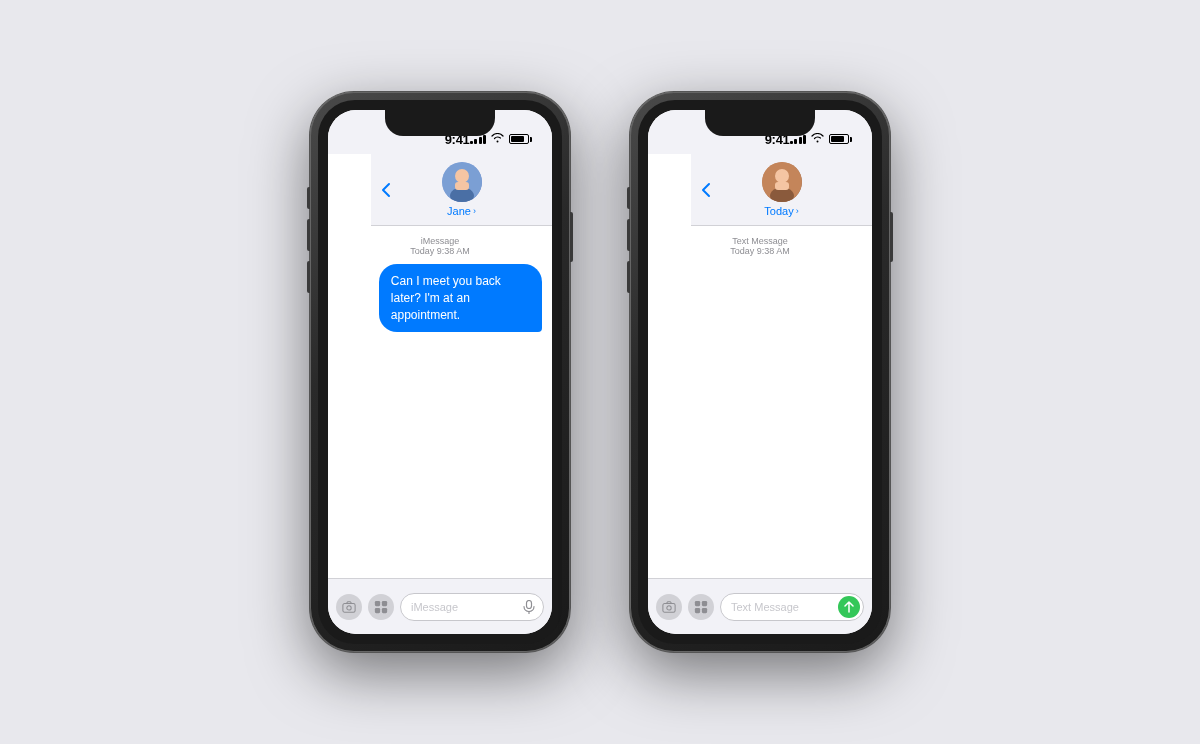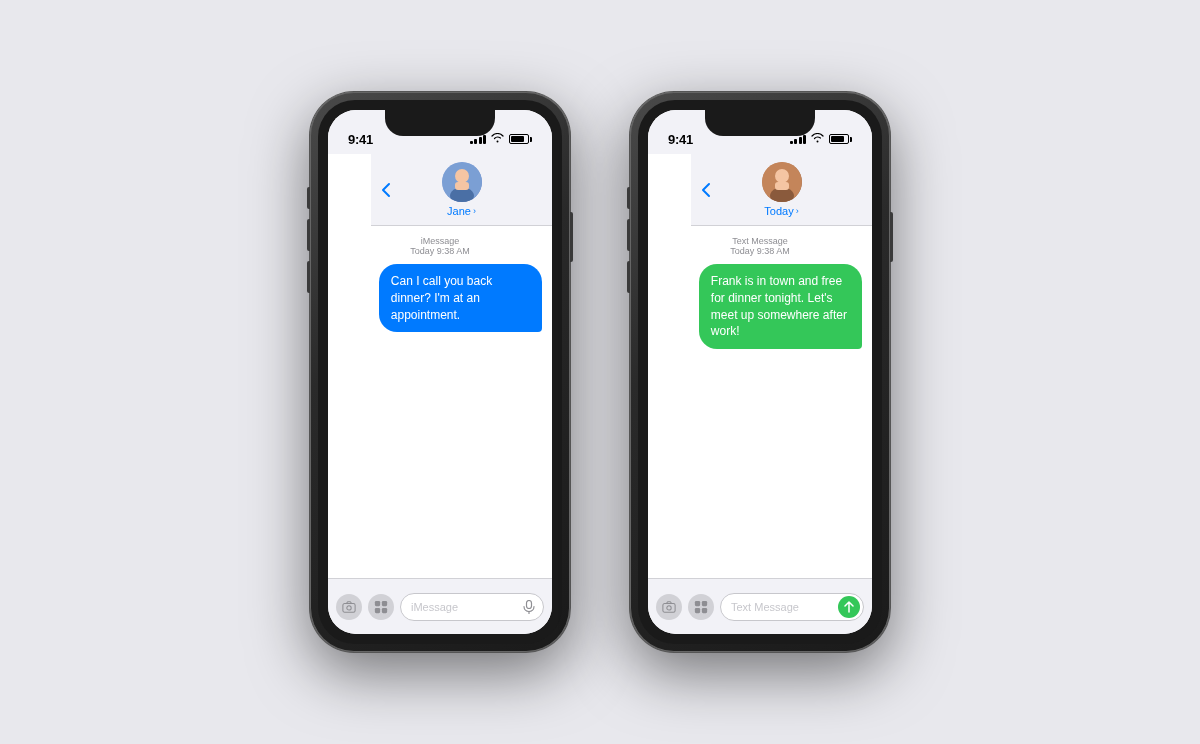--- a/index.html
+++ b/index.html
@@ -92,21 +92,21 @@
       background: #3a3a3a;
       border-radius: 0 2px 2px 0;
     }
 
     
     .status-bar {
       height: 44px;
       padding: 14px 20px 0;
       display: flex;
       align-items: center;
-      justify-content: space-between;
+      justify-content: flex-end;
       background: #f2f2f7;
       flex-shrink: 0;
       position: relative;
       z-index: 5;
     }
 
     .status-time {
       font-size: 13px;
       font-weight: 600;
       color: #000;
@@ -398,21 +398,21 @@
               <span class="chevron-right">›</span>
             </div>
           </div>
         </div>
 
         <div class="chat-content">
           <div class="message-timestamp">
             <div>iMessage</div>
             <div>Today 9:38 AM</div>
           </div>
-          <div class="message-bubble bubble-blue">Can I call you back dinner? I'm at an appointment.</div>
+          <div class="message-bubble bubble-blue">Can I meet you back later? I'm at an appointment.</div>
         </div>
 
         <div class="input-bar">
           <div class="input-icon-btn">
             <svg viewBox="0 0 16 14" fill="none" xmlns="http://www.w3.org/2000/svg">
               <rect x="1" y="3" width="14" height="10" rx="2" stroke="#8e8e93" stroke-width="1.2" fill="none"></rect>
               <circle cx="8" cy="8" r="2.5" stroke="#8e8e93" stroke-width="1.2" fill="none"></circle>
               <path d="M5 3l1.5-2h3L11 3" stroke="#8e8e93" stroke-width="1.2" stroke-linejoin="round" fill="none"></path>
             </svg>
           </div>
@@ -499,21 +499,20 @@
               <span class="chevron-right">›</span>
             </div>
           </div>
         </div>
 
         <div class="chat-content">
           <div class="message-timestamp">
             <div>Text Message</div>
             <div>Today 9:38 AM</div>
           </div>
-          <div class="message-bubble bubble-green">Frank is in town and free for dinner tonight. Let's meet up somewhere after work!</div>
         </div>
 
         <div class="input-bar">
           <div class="input-icon-btn">
             <svg viewBox="0 0 16 14" fill="none" xmlns="http://www.w3.org/2000/svg">
               <rect x="1" y="3" width="14" height="10" rx="2" stroke="#8e8e93" stroke-width="1.2" fill="none"></rect>
               <circle cx="8" cy="8" r="2.5" stroke="#8e8e93" stroke-width="1.2" fill="none"></circle>
               <path d="M5 3l1.5-2h3L11 3" stroke="#8e8e93" stroke-width="1.2" stroke-linejoin="round" fill="none"></path>
             </svg>
           </div>

